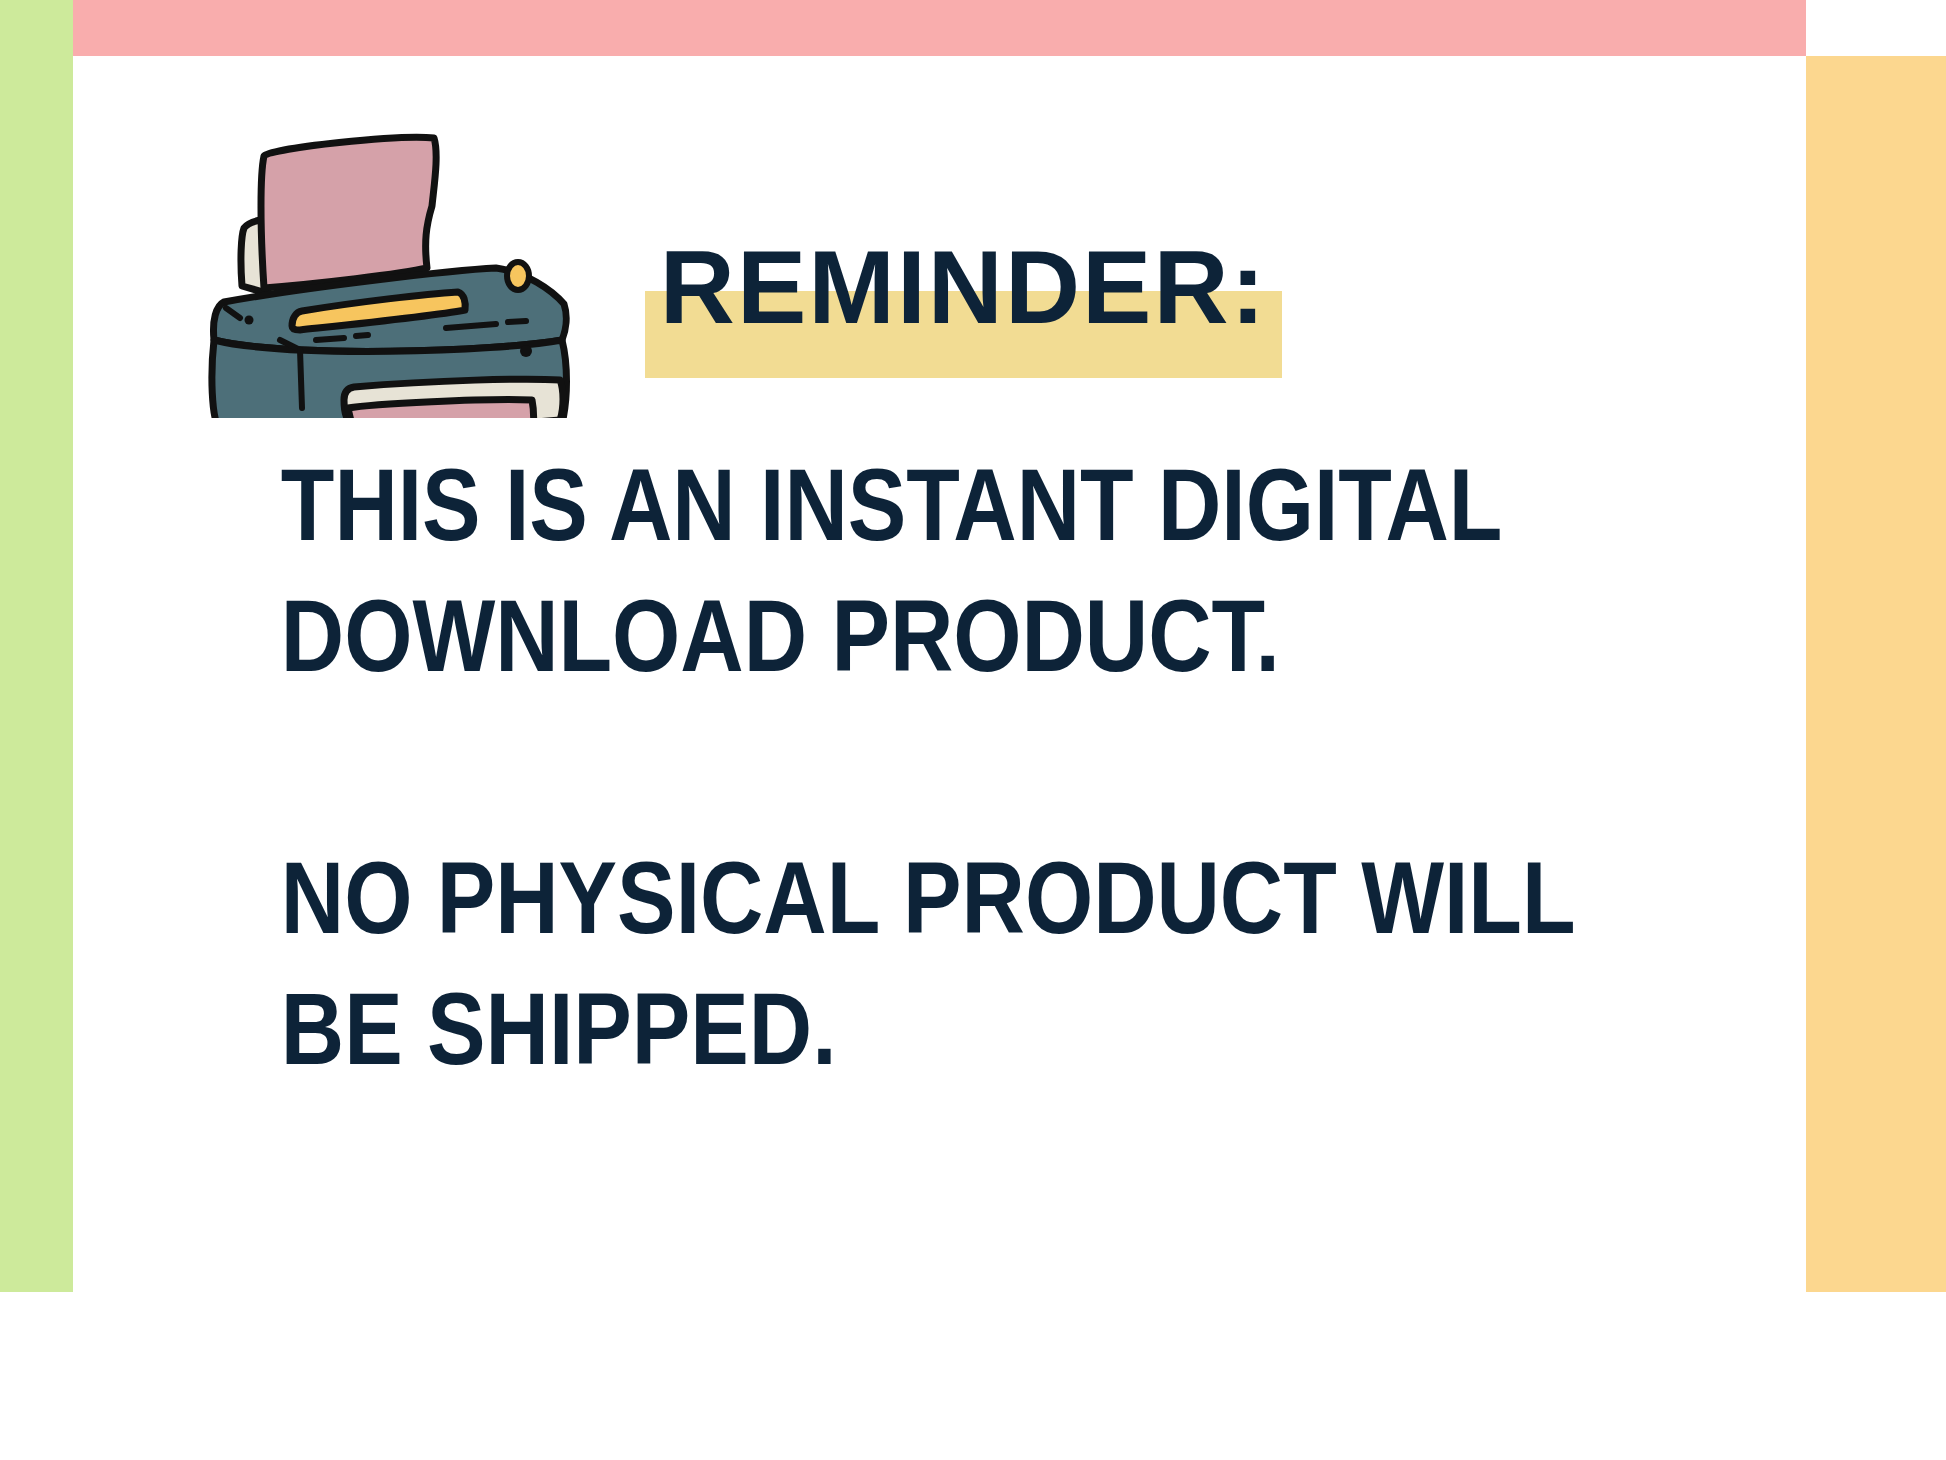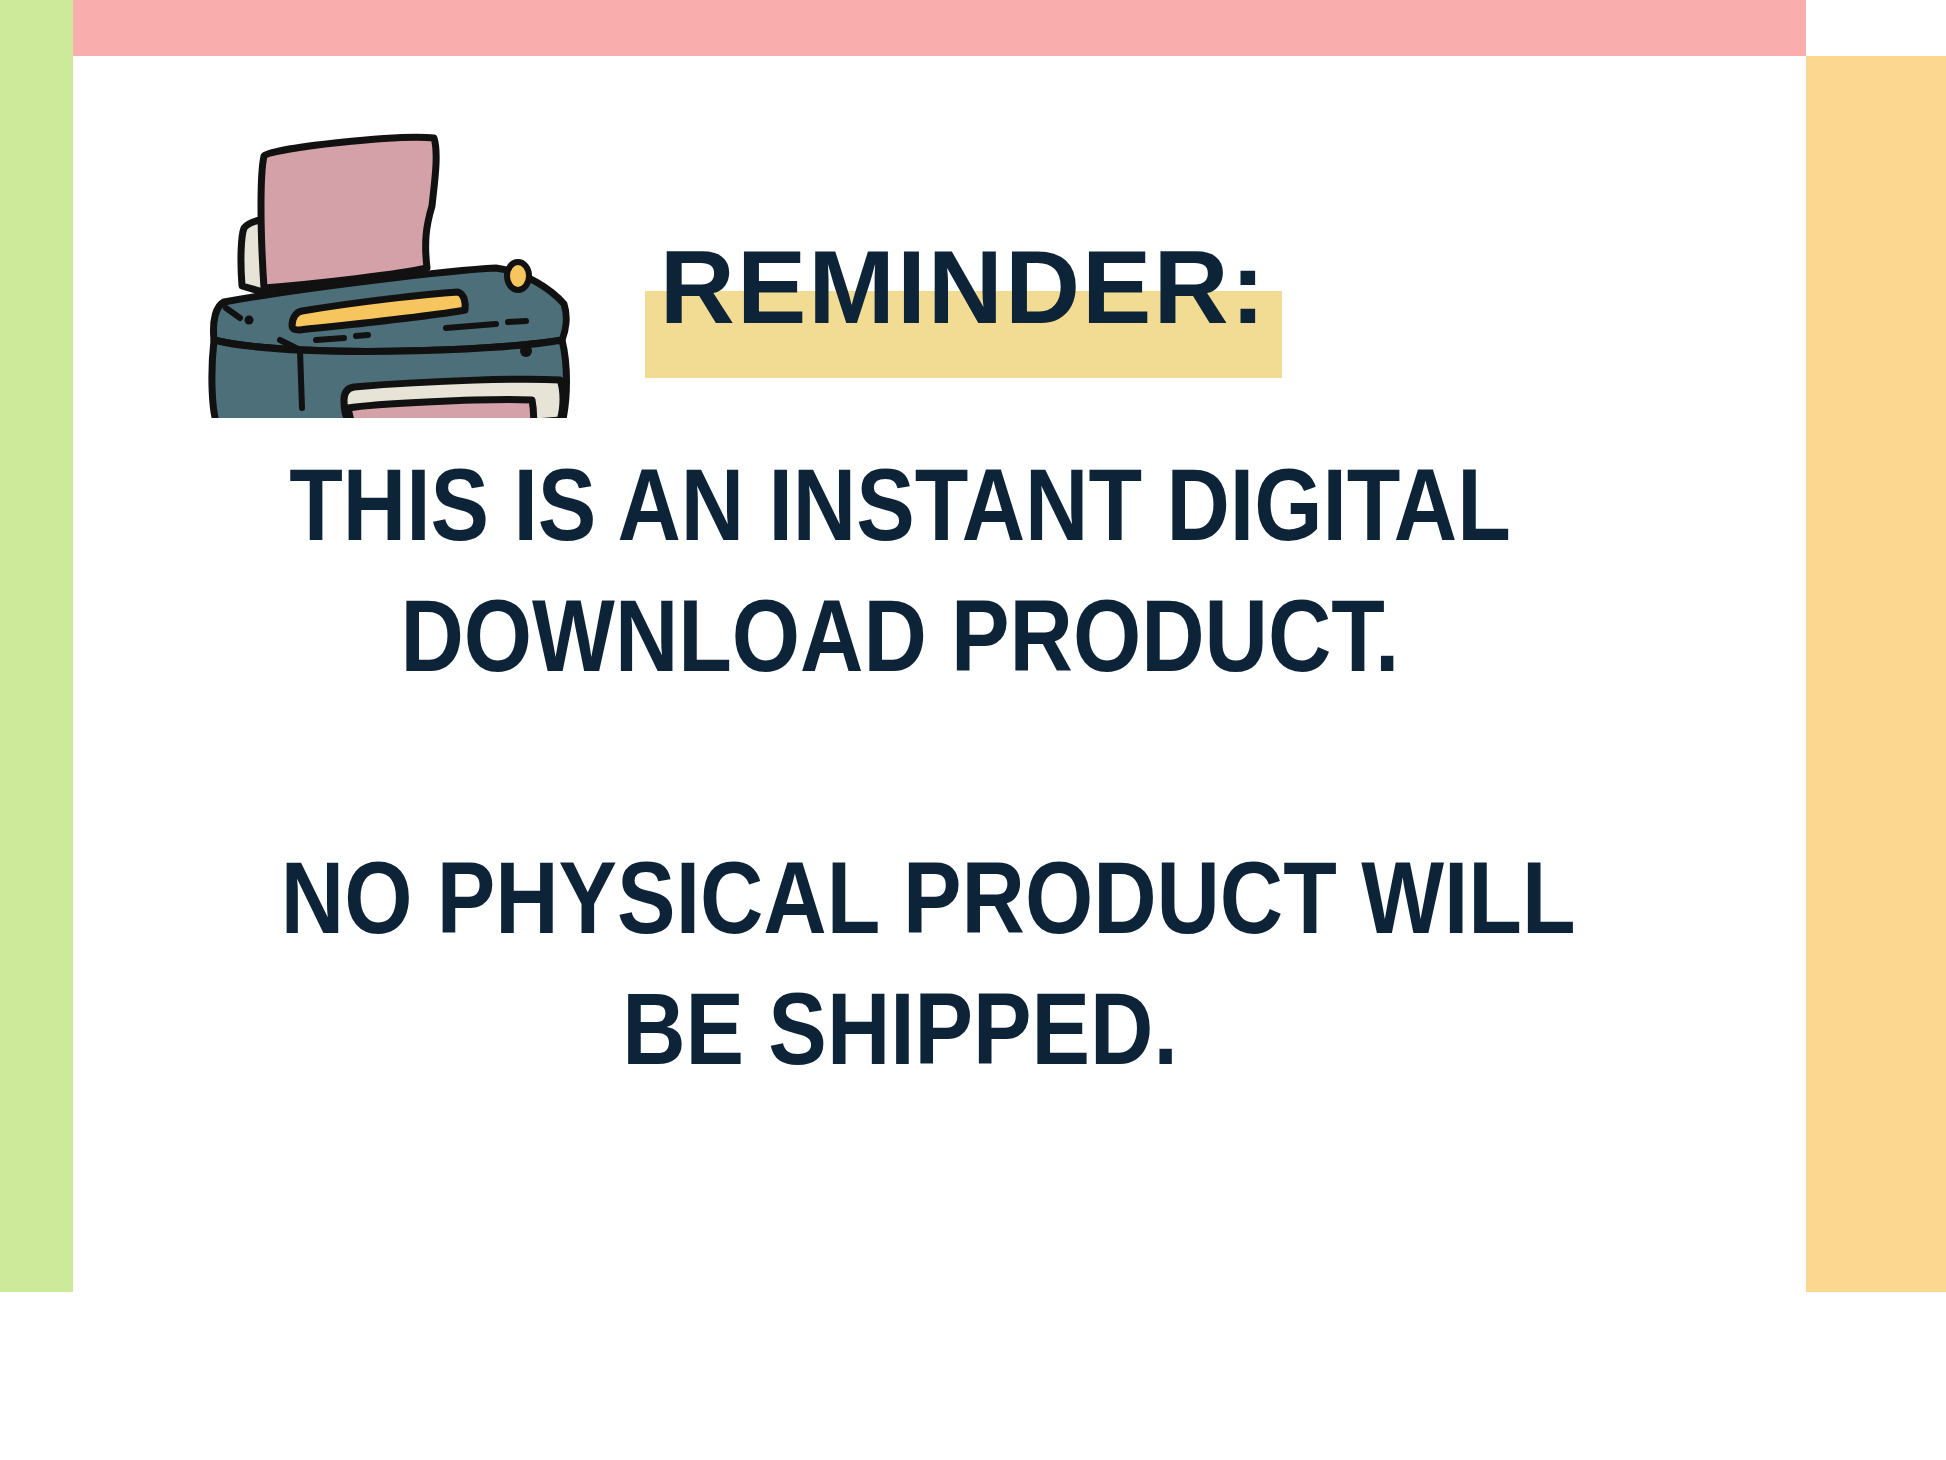--- a/index.html
+++ b/index.html
@@ -100,21 +100,20 @@
     color: #0d2338;
     white-space: nowrap;
   }
 
   
   .body-block {
     position: absolute;
     left: 180px;
     top: 440px;
     width: 1440px;
-    text-align: center;
   }
   .body-line {
     font-family: "Liberation Sans Narrow", "Liberation Sans", sans-serif;
     font-weight: 700;
     font-size: 102px;
     line-height: 131px;
     letter-spacing: 0px;
     color: #0d2338;
     white-space: nowrap;
     transform: scaleX(0.86);

